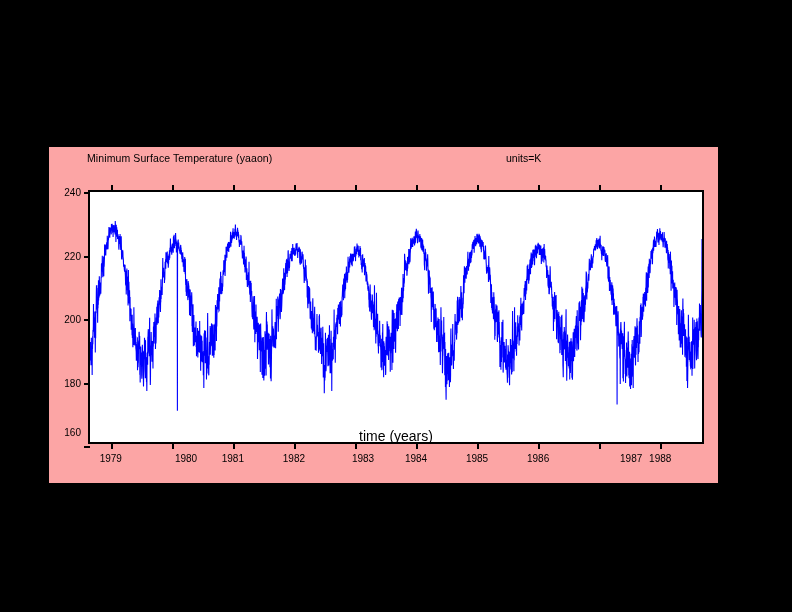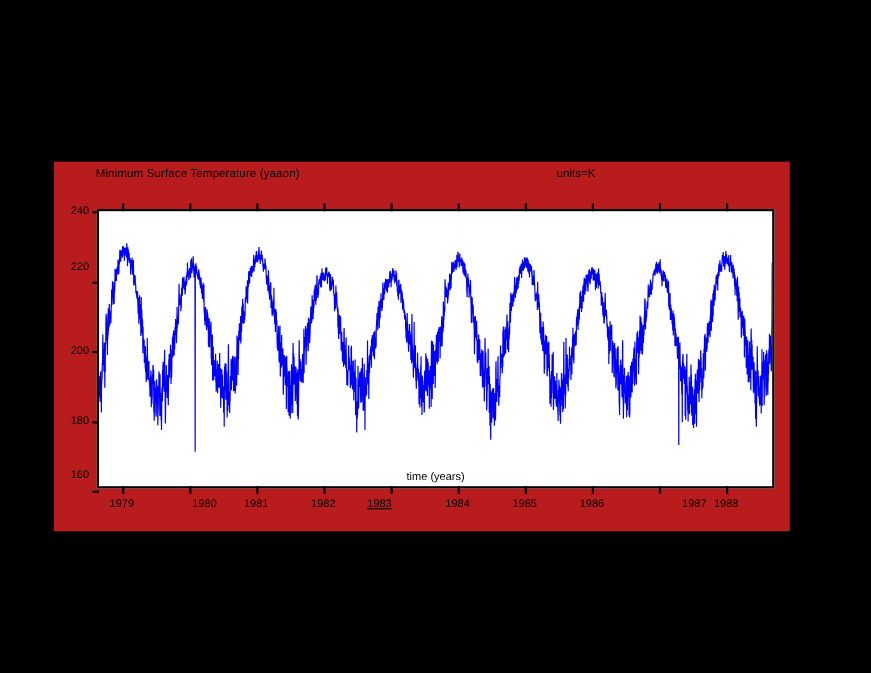--- a/index.html
+++ b/index.html
@@ -15,21 +15,21 @@
     font-family: "Liberation Sans", sans-serif;
   }
 
   
   #plot-card {
     position: absolute;
     left: 49px;
     top: 147px;
     width: 669px;
     height: 336px;
-    background: #b91c1c;
+    background: #fca5a5;
   }
 
   
   #chart-title {
     position: absolute;
     left: 38px;
     top: 5px;
     font-size: 10.5px;
     color: #000000;
     white-space: nowrap;
@@ -105,21 +105,21 @@
     color: #000000;
     white-space: nowrap;
   }
 
   #xaxis-title {
     position: absolute;
     left: 50%;
     top: 100%;
     margin-top: -14px;
     transform: translateX(-50%);
-    font-size: 10px;
+    font-size: 14px;
     color: #000000;
     white-space: nowrap;
   }
 </style>
 </head>
 <body>
 
 <div id="plot-card">
 
   <div id="chart-title">Minimum Surface Temperature (yaaon)</div>
@@ -135,40 +135,40 @@
     </div>
 
     <div id="y-ticks">
         <div class="tick-y" style="top: 254px;"></div>
         <div class="tick-y-label" style="top: 240px;">160</div>
         <div class="tick-y" style="top: 190.5px;"></div>
         <div class="tick-y-label" style="top: 190.5px; margin-left: 13px;">180</div>
         <div class="tick-y" style="top: 127px;"></div>
         <div class="tick-y-label" style="top: 127px;">200</div>
         <div class="tick-y" style="top: 63.5px;"></div>
-        <div class="tick-y-label" style="top: 51px; margin-left: 38px;">220</div>
+        <div class="tick-y-label" style="top: 64px; margin-left: 38px;">220</div>
         <div class="tick-y" style="top: 0px;"></div>
         <div class="tick-y-label" style="top: 0px;">240</div>
       </div>
     <div id="x-ticks">
         <div class="tick-x-bottom" style="left: 20.7572px;"></div>
         <div class="tick-x-top" style="left: 20.7572px;"></div>
         <div class="tick-x-label" style="left: 20.7572px;">1979</div>
         <div class="tick-x-bottom" style="left: 81.8077px;"></div>
         <div class="tick-x-top" style="left: 81.8077px;"></div>
         <div class="tick-x-label" style="left: 96px;">1980</div>
         <div class="tick-x-bottom" style="left: 142.858px;"></div>
         <div class="tick-x-top" style="left: 142.858px;"></div>
         <div class="tick-x-label" style="left: 142.858px;">1981</div>
         <div class="tick-x-bottom" style="left: 203.909px;"></div>
         <div class="tick-x-top" style="left: 203.909px;"></div>
         <div class="tick-x-label" style="left: 203.909px;">1982</div>
         <div class="tick-x-bottom" style="left: 264.959px;"></div>
         <div class="tick-x-top" style="left: 264.959px;"></div>
-        <div class="tick-x-label" style="left: 255px; text-decoration: underline;">1983</div>
+        <div class="tick-x-label" style="left: 273px;">1983</div>
         <div class="tick-x-bottom" style="left: 326.01px;"></div>
         <div class="tick-x-top" style="left: 326.01px;"></div>
         <div class="tick-x-label" style="left: 326.01px;">1984</div>
         <div class="tick-x-bottom" style="left: 387.06px;"></div>
         <div class="tick-x-top" style="left: 387.06px;"></div>
         <div class="tick-x-label" style="left: 387.06px;">1985</div>
         <div class="tick-x-bottom" style="left: 448.111px;"></div>
         <div class="tick-x-top" style="left: 448.111px;"></div>
         <div class="tick-x-label" style="left: 448.111px; text-align: center;">1986</div>
         <div class="tick-x-bottom" style="left: 509.162px;"></div>

